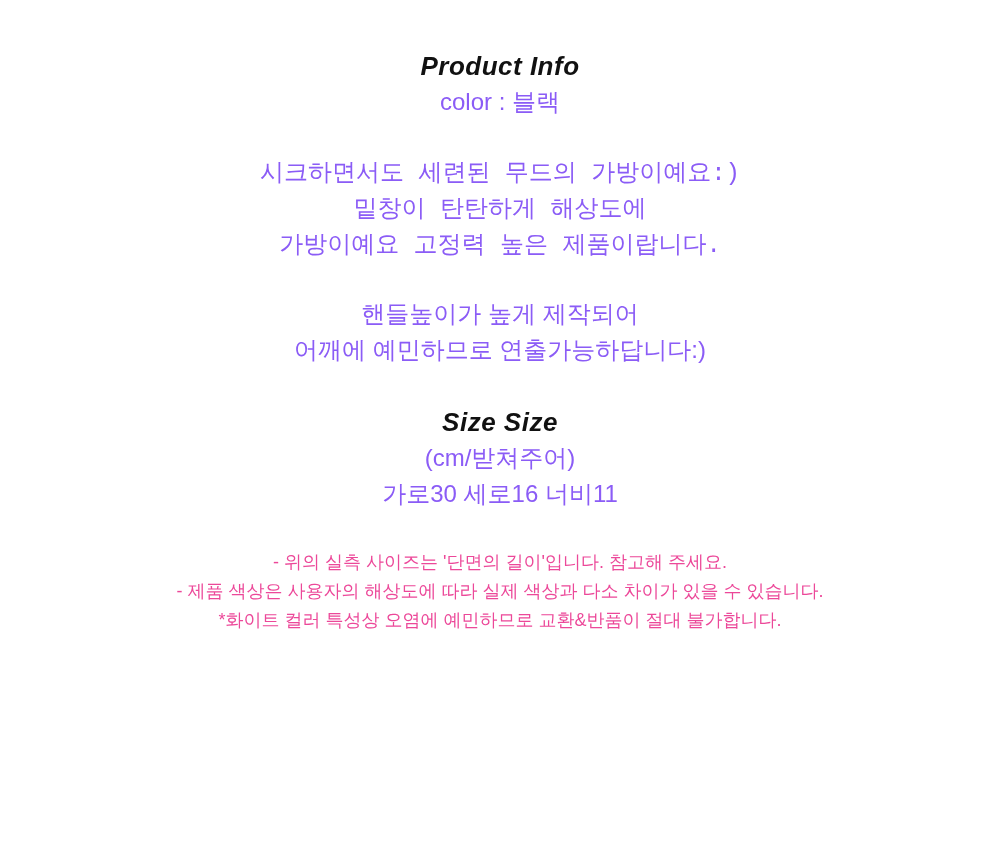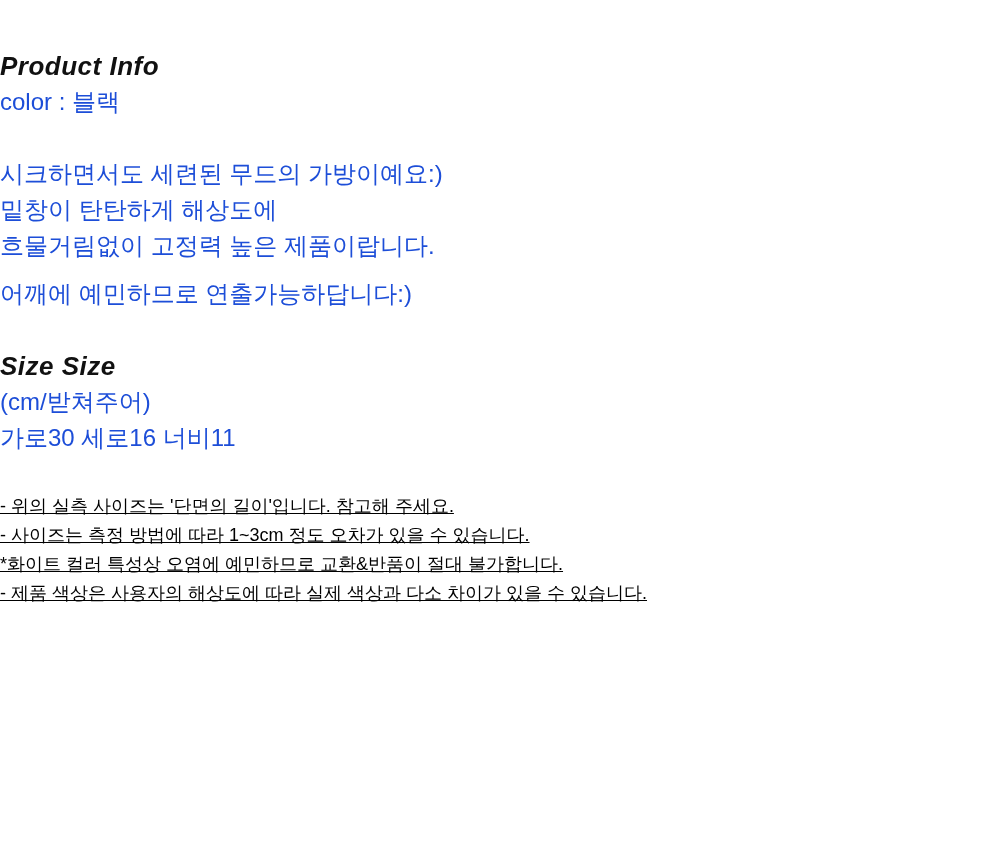--- a/index.html
+++ b/index.html
@@ -10,72 +10,72 @@
   body {
     width: 1000px;
     height: 863px;
     font-family: "Liberation Sans", "DejaVu Sans", sans-serif;
     overflow: hidden;
   }
   .page {
     width: 1000px;
     padding-top: 48px;
     box-sizing: border-box;
+    text-align: center;
   }
   .block { margin: 0; }
   .mb36 { margin-bottom: 36px; }
-  .mb32 { margin-bottom: 12px; }
+  .mb32 { margin-bottom: 32px; font-family: Liberation Mono, monospace; }
   .heading {
     margin: 0;
     font-size: 26px;
     line-height: 36px;
     font-weight: bold;
     font-style: italic;
     color: #111111;
     letter-spacing: 0.5px;
   }
   .line {
     font-size: 24px;
     line-height: 36px;
-    color: #1d4ed8;
+    color: #8b5cf6;
   }
   .note-line {
     font-size: 18px;
     line-height: 29px;
-    color: #000000;
-    text-decoration: underline;
+    color: #ec4899;
   }
 </style>
 </head>
 <body>
 
 <div class="page">
 
   <section class="block mb36">
     <h2 class="heading">Product Info</h2>
     <div class="line">color : 블랙</div>
   </section>
 
 
   <section class="block mb32">
     <div class="line">시크하면서도 세련된 무드의 가방이예요:)</div>
     <div class="line">밑창이 탄탄하게 해상도에</div>
-    <div class="line">흐물거림없이 고정력 높은 제품이랍니다.</div>
+    <div class="line">가방이예요 고정력 높은 제품이랍니다.</div>
   </section>
 
   <section class="block mb36">
+    <div class="line">핸들높이가 높게 제작되어</div>
     <div class="line">어깨에 예민하므로 연출가능하답니다:)</div>
   </section>
 
   <section class="block mb36">
     <h2 class="heading">Size Size</h2>
     <div class="line">(cm/받쳐주어)</div>
     <div class="line">가로30 세로16 너비11</div>
   </section>
 
   <section class="block">
     <div class="note-line">- 위의 실측 사이즈는 '단면의 길이'입니다. 참고해 주세요.</div>
-    <div class="note-line">- 사이즈는 측정 방법에 따라 1~3cm 정도 오차가 있을 수 있습니다.</div>
+    <div class="note-line">- 제품 색상은 사용자의 해상도에 따라 실제 색상과 다소 차이가 있을 수 있습니다.</div>
     <div class="note-line">*화이트 컬러 특성상 오염에 예민하므로 교환&amp;반품이 절대 불가합니다.</div>
-    <div class="note-line">- 제품 색상은 사용자의 해상도에 따라 실제 색상과 다소 차이가 있을 수 있습니다.</div>
   </section>
 
 </div>
 
 </body></html>

